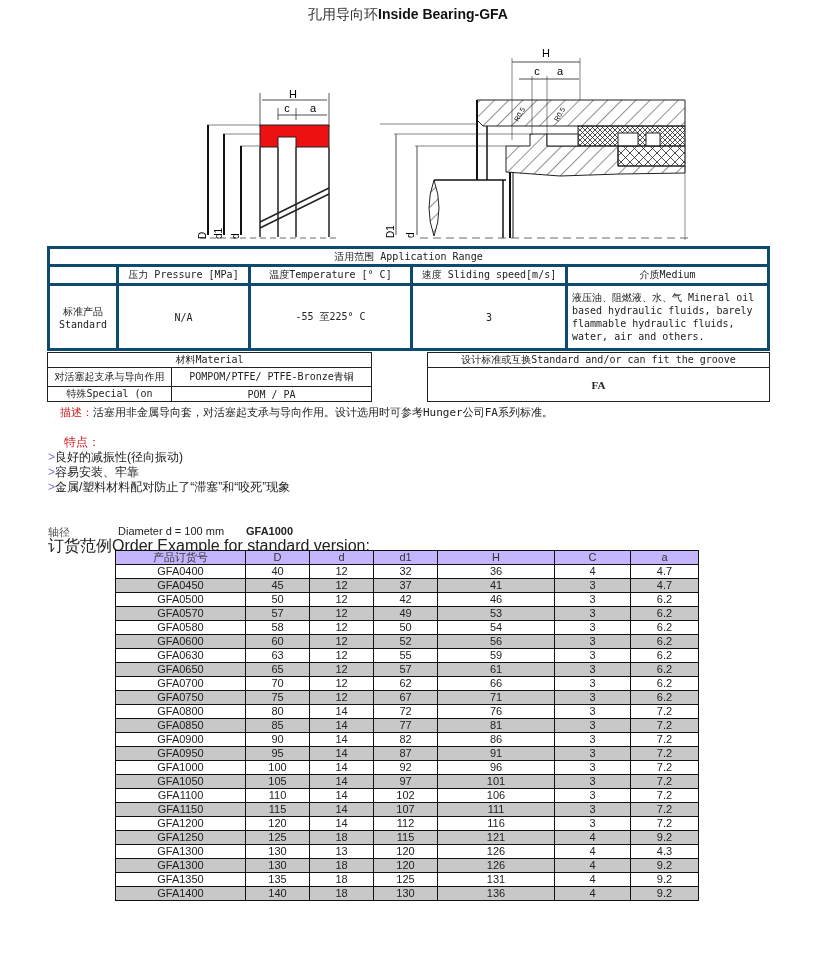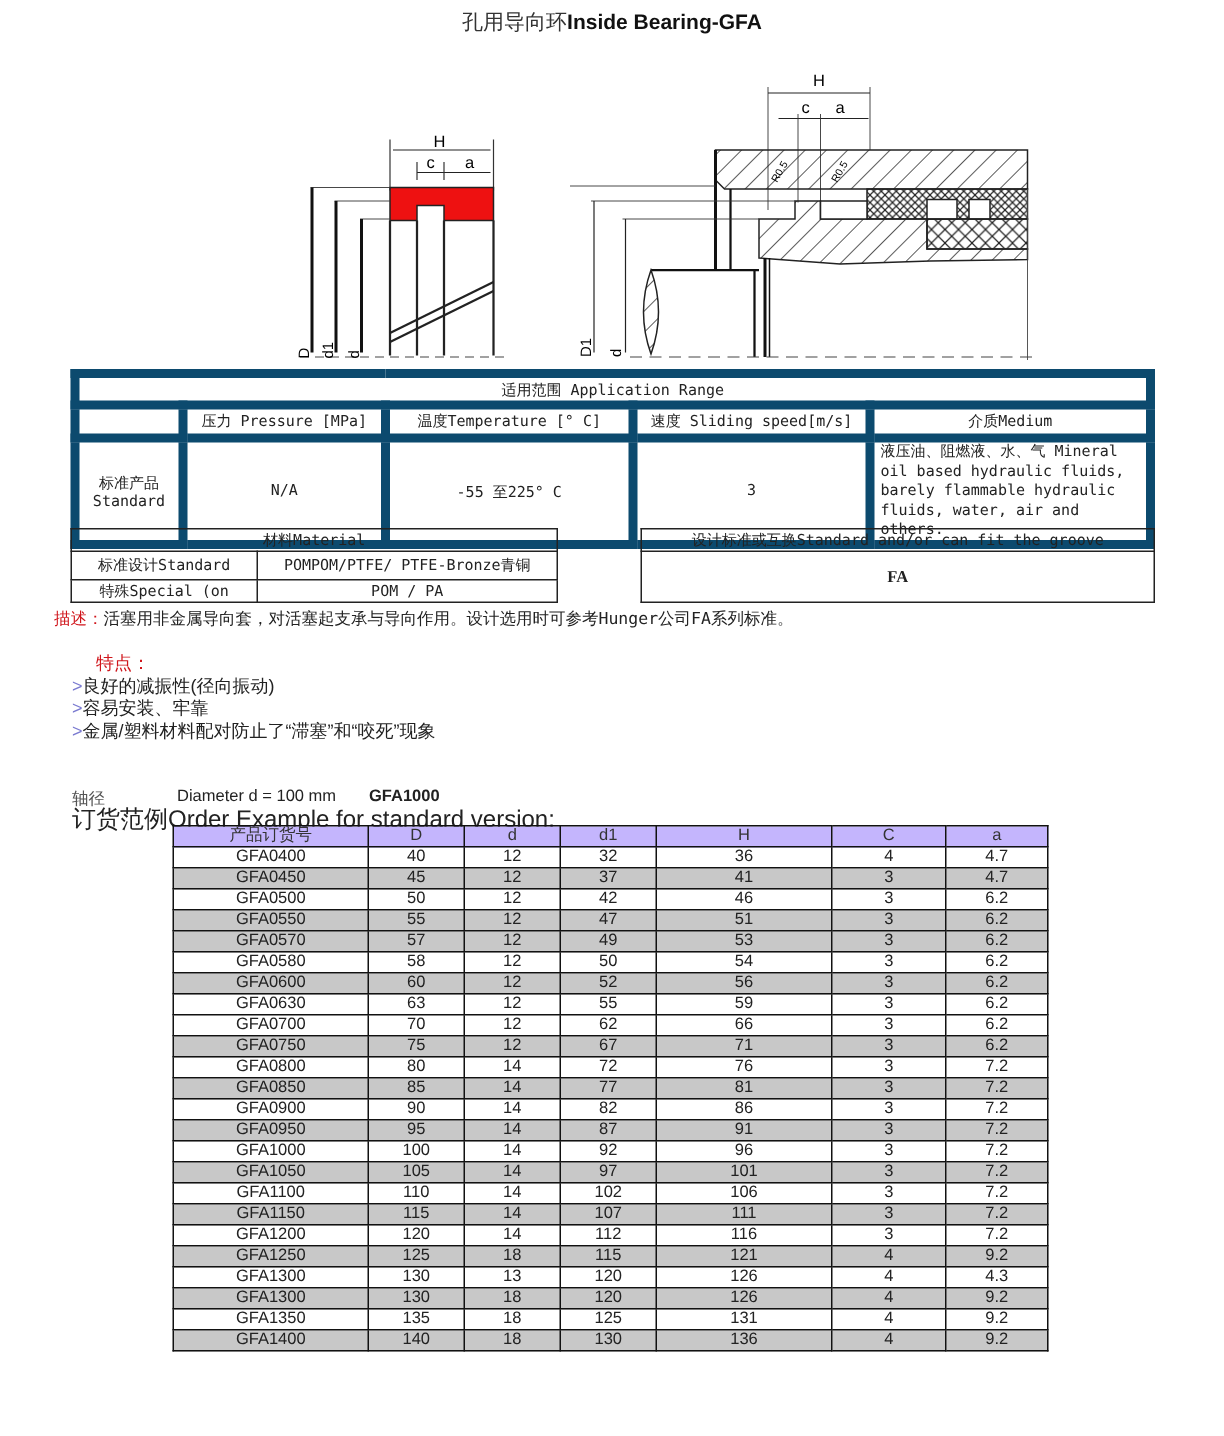--- a/index.html
+++ b/index.html
@@ -4,33 +4,33 @@
 <style>
   html, body { margin:0; padding:0; background:#ffffff; }
   body { width:816px; height:957px; position:relative; overflow:hidden; font-family:"Liberation Sans", sans-serif; color:#222; }
   .abs { position:absolute; }
   #title { left:0; width:816px; top:6px; text-align:center; font-size:14px; color:#333; }
   #title .en { font-weight:bold; color:#111; }
   .serif { font-family:"DejaVu Sans Mono", "Liberation Mono", monospace; }
   table { border-collapse:collapse; }
   
   #app-table { left:47px; top:246px; width:723px; font-size:10px; }
-  #app-table td { border:6px solid #0c4a6e; padding:0 2px; text-align:center;margin-top:20px; }
+  #app-table td { border:3px solid #0c4a6e; padding:0 2px; text-align:center;margin-top:20px; }
   #app-table .hdr-top td { height:15px; }
   #app-table .hdr td { height:16px; }
   #app-table .body td { height:62px; }
   #app-table td.medium { text-align:left; line-height:13px; padding:0 4px; }
   
   #mat-table { left:47px; top:352px; width:325px; font-size:10px; }
   #mat-table td { border:1px solid #222; text-align:center; height:13px; padding:0; }
   #mat-table tr.r2 td { height:18px; }
   #groove-table { left:427px; top:352px; width:343px; font-size:10px; }
   #groove-table td { border:1px solid #222; text-align:center; height:13px; padding:0; }
   #groove-table tr.r2 td { height:33px; font-weight:bold; font-family:"Liberation Serif", serif; font-size:11px; }
-  #desc { left:36px; top:405px; font-size:11px; }
+  #desc { left:60px; top:405px; font-size:11px; }
   #desc .lbl { color:#d0151b; }
   #features-title { left:64px; top:434px; font-size:12px; color:#d0151b; }
   .feat { left:48px; font-size:12px; }
   .feat .arrow { color:#7a7ad0; }
   #order-title { left:48px; top:536px; font-size:16px; }
   #order-line { left:48px; top:525px; font-size:11px; }
   #order-line span { position:absolute; white-space:nowrap; }
   
   #data-table { left:115px; top:550px; width:584px; font-size:11px; }
   #data-table th, #data-table td { border:1px solid #111; text-align:center; height:13px; padding:0; font-weight:normal; line-height:13px; }
@@ -149,21 +149,21 @@
   </tr>
 </tbody>
   </table>
 
 <table id="mat-table" class="abs serif">
   <tbody>
       <tr>
         <td colspan="2">材料Material</td>
       </tr>
   <tr class="r2">
-    <td style="width:123px">标准设计Standard</td>
+    <td style="width:123px">对活塞起支承与导向作用</td>
     <td>POMPOM/PTFE/ PTFE-Bronze青铜</td>
   </tr>
   <tr>
     <td>特殊Special (on</td>
     <td>POM / PA</td>
   </tr>
 </tbody>
   </table>
 
 <table id="groove-table" class="abs serif">
@@ -227,29 +227,20 @@
       <tr>
         <td>GFA0500</td>
         <td>50</td>
         <td>12</td>
         <td>42</td>
         <td>46</td>
         <td>3</td>
         <td>6.2</td>
       </tr>
       <tr class="alt">
-        <td>GFA0550</td>
-        <td>55</td>
-        <td>12</td>
-        <td>47</td>
-        <td>51</td>
-        <td>3</td>
-        <td>6.2</td>
-      </tr>
-      <tr class="alt">
         <td>GFA0570</td>
         <td>57</td>
         <td>12</td>
         <td>49</td>
         <td>53</td>
         <td>3</td>
         <td>6.2</td>
       </tr>
       <tr>
         <td>GFA0580</td>
@@ -268,20 +259,29 @@
         <td>56</td>
         <td>3</td>
         <td>6.2</td>
       </tr>
       <tr>
         <td>GFA0630</td>
         <td>63</td>
         <td>12</td>
         <td>55</td>
         <td>59</td>
+        <td>3</td>
+        <td>6.2</td>
+      </tr>
+      <tr class="alt">
+        <td>GFA0650</td>
+        <td>65</td>
+        <td>12</td>
+        <td>57</td>
+        <td>61</td>
         <td>3</td>
         <td>6.2</td>
       </tr>
       <tr>
         <td>GFA0700</td>
         <td>70</td>
         <td>12</td>
         <td>62</td>
         <td>66</td>
         <td>3</td>

